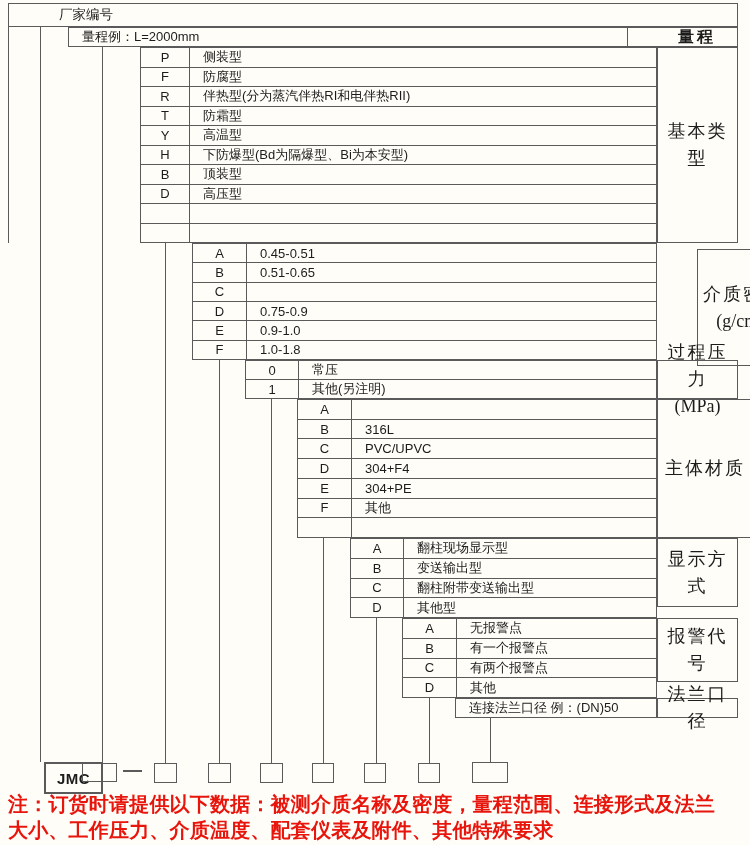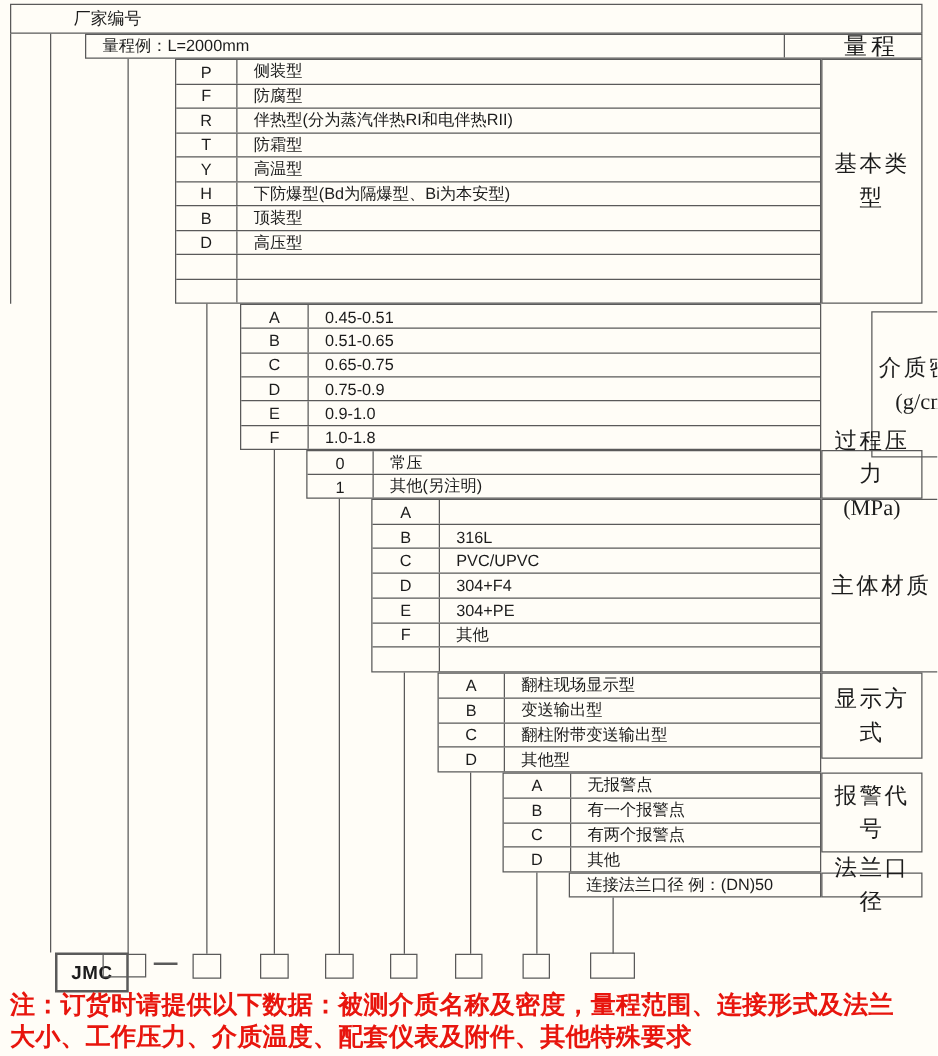--- a/index.html
+++ b/index.html
@@ -18,21 +18,21 @@
     display:flex;align-items:center;
     padding-left:50px;font-size:13.5px;
   }
   .range-row{
     left:68px;top:27px;width:670px;height:20px;
     border:1px solid var(--line);
     display:flex;align-items:stretch;font-size:13px;gap:29px;
   }
   .range-content{flex:1;display:flex;align-items:center;padding-left:13px;border-right:1px solid var(--line);}
   .range-label{width:80px;display:flex;align-items:center;justify-content:center;
-    font-family:"Liberation Serif","DejaVu Serif",serif;letter-spacing:3px;font-size:19px;}
+    font-family:"Liberation Serif","DejaVu Serif",serif;letter-spacing:3px;font-size:16px;font-weight:bold;}
   
   .sec-table{
     border:1px solid var(--line);
     display:flex;flex-direction:column;
     font-size:13px;
   }
   .sec-row{flex:1;display:flex;align-items:stretch;min-height:0;}
   .sec-row + .sec-row{border-top:1px solid var(--line);}
   .cell-code{display:flex;align-items:center;justify-content:center;border-right:1px solid var(--line);}
   .cell-desc{flex:1;display:flex;align-items:center;padding-left:13px;white-space:nowrap;overflow:hidden;}
@@ -120,21 +120,20 @@
         <div class="sec-row">
           <div class="cell-code" style="width: 53px;">A</div>
           <div class="cell-desc">0.45-0.51</div>
         </div>
         <div class="sec-row">
           <div class="cell-code" style="width: 53px;">B</div>
           <div class="cell-desc">0.51-0.65</div>
         </div>
         <div class="sec-row">
           <div class="cell-code" style="width: 53px;">C</div>
-          <div class="cell-desc">0.65-0.75</div>
         </div>
         <div class="sec-row">
           <div class="cell-code" style="width: 53px;">D</div>
           <div class="cell-desc">0.75-0.9</div>
         </div>
         <div class="sec-row">
           <div class="cell-code" style="width: 53px;">E</div>
           <div class="cell-desc">0.9-1.0</div>
         </div>
         <div class="sec-row">

